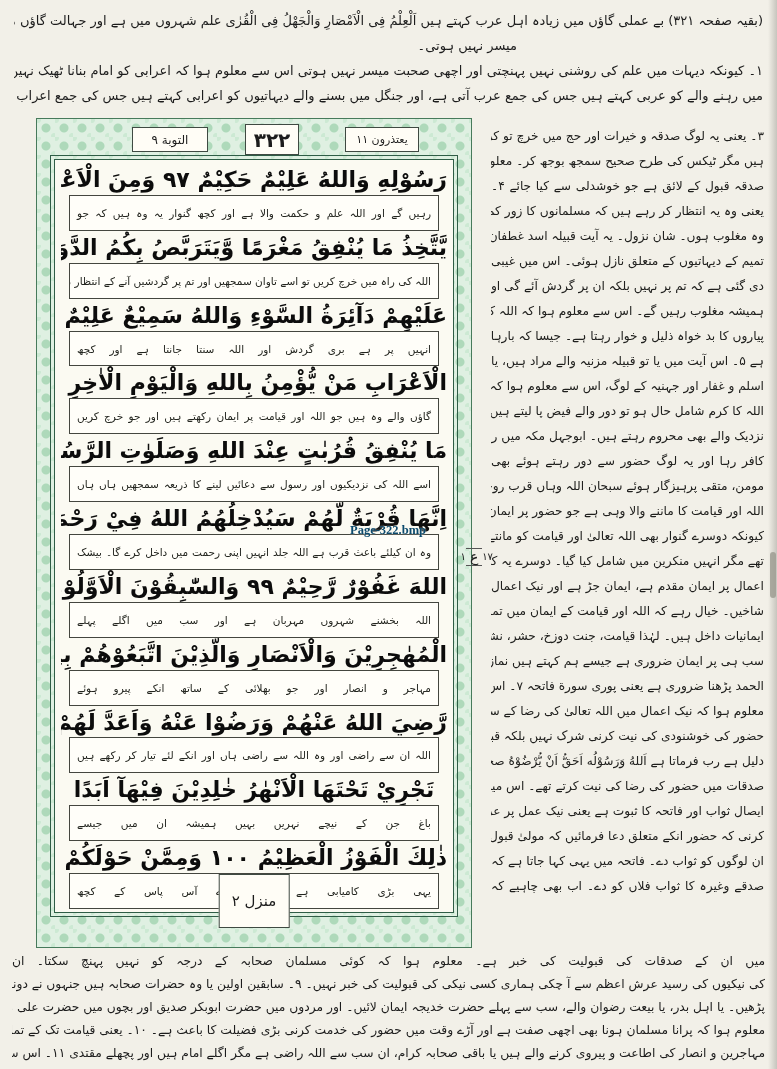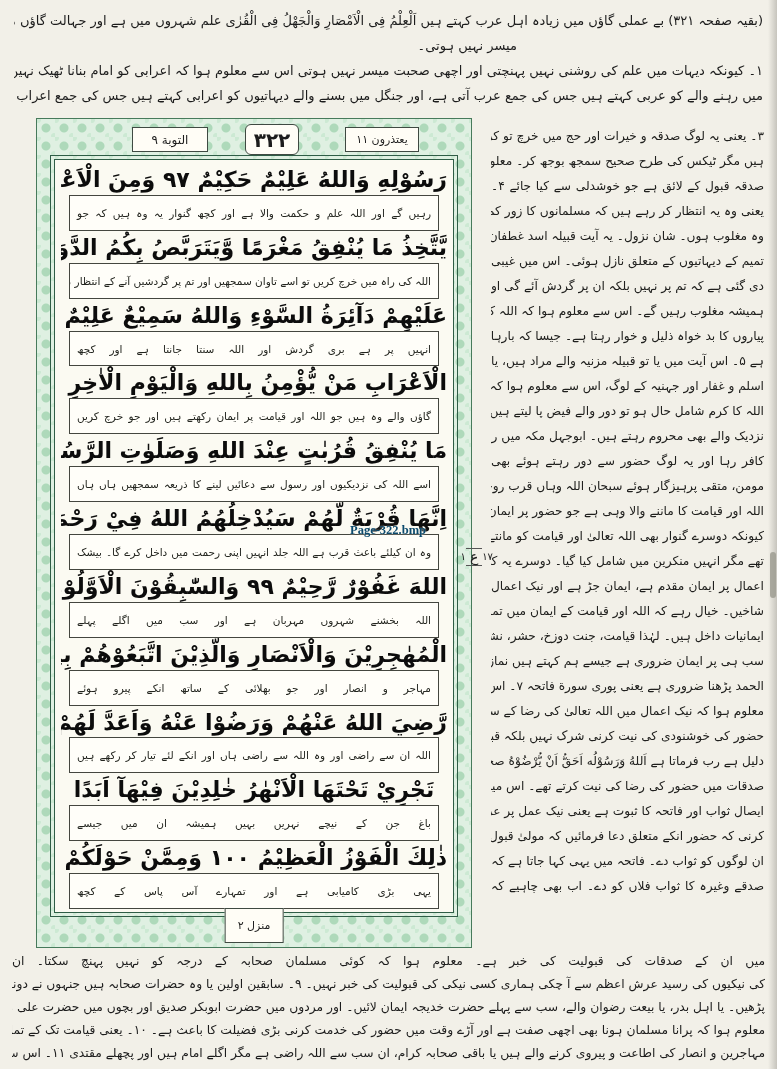--- a/index.html
+++ b/index.html
@@ -21,39 +21,39 @@
       radial-gradient(circle at 1px 1px, #cce9d3 2.5px, rgba(0,0,0,0) 3.5px),
       radial-gradient(circle at 17px 17px, #cce9d3 2.5px, rgba(0,0,0,0) 3.5px);
     background-size:18px 18px;
     border:1px solid #477a5b;
   }
   .hdr-lbl{
     position:absolute; background:#fffdf6; border:1px solid #3f4a42;
     display:flex; align-items:center; justify-content:center;margin-left:24px;
   }
   .hdr-juz{left:284px; top:8px; width:72px; height:23px; font-size:11px;}
-  .hdr-num{left:184px; top:5px; width:52px; height:29px; font-size:20px; font-weight:bold;border-radius:6px;}
+  .hdr-num{left:184px; top:5px; width:52px; height:29px; font-size:20px; font-weight:bold;}
   .hdr-sur{left:71px;  top:8px; width:74px; height:23px; font-size:12px;}
   .qinner{
     position:absolute; left:17px; right:17px; top:40px; bottom:34px; box-sizing:border-box;
     background:#fbfaf2; border:1px solid #2f5d46; outline:1px solid #2f5d46; outline-offset:3px;
     display:flex; flex-direction:column; justify-content:space-evenly; padding:3px 6px;
   }
   .ar{
     font-size:22px; font-weight:bold; text-align:center; color:#0c0c0c;
     white-space:nowrap; overflow:hidden; line-height:1.55;
   }
   .ur{
     margin:0 8px; border:1px solid #44463f; background:#fffef9;
     font-size:10.5px; line-height:18px; height:19px; overflow:hidden;
     padding:8px 7px; text-align:justify; text-align-last:justify; white-space:nowrap; color:#23251f;
   }
   .qfooter{
-    position:absolute; bottom:4px; left:50%; transform:translateX(-50%);
-    background:#fffdf6; border:1px solid #3f4a42; font-size:11px; padding:10px 12px; white-space:nowrap;
+    position:absolute; bottom:19px; left:50%; transform:translateX(-50%);
+    background:#fffdf6; border:1px solid #3f4a42; font-size:15px; padding:17px 12px; white-space:nowrap;
   }
   
   .ruku{
     position:absolute; left:471px; top:548px; width:22px; text-align:center; line-height:1.15;
     font-size:10px; color:#222; display:flex; flex-direction:row; align-items:center;
   }
   .ruku .ain{font-size:14px; border-top:1px solid #555; border-bottom:1px solid #555; padding:0 4px;}
   
   .watermark{
     position:absolute; left:350px; top:523px; direction:ltr;

